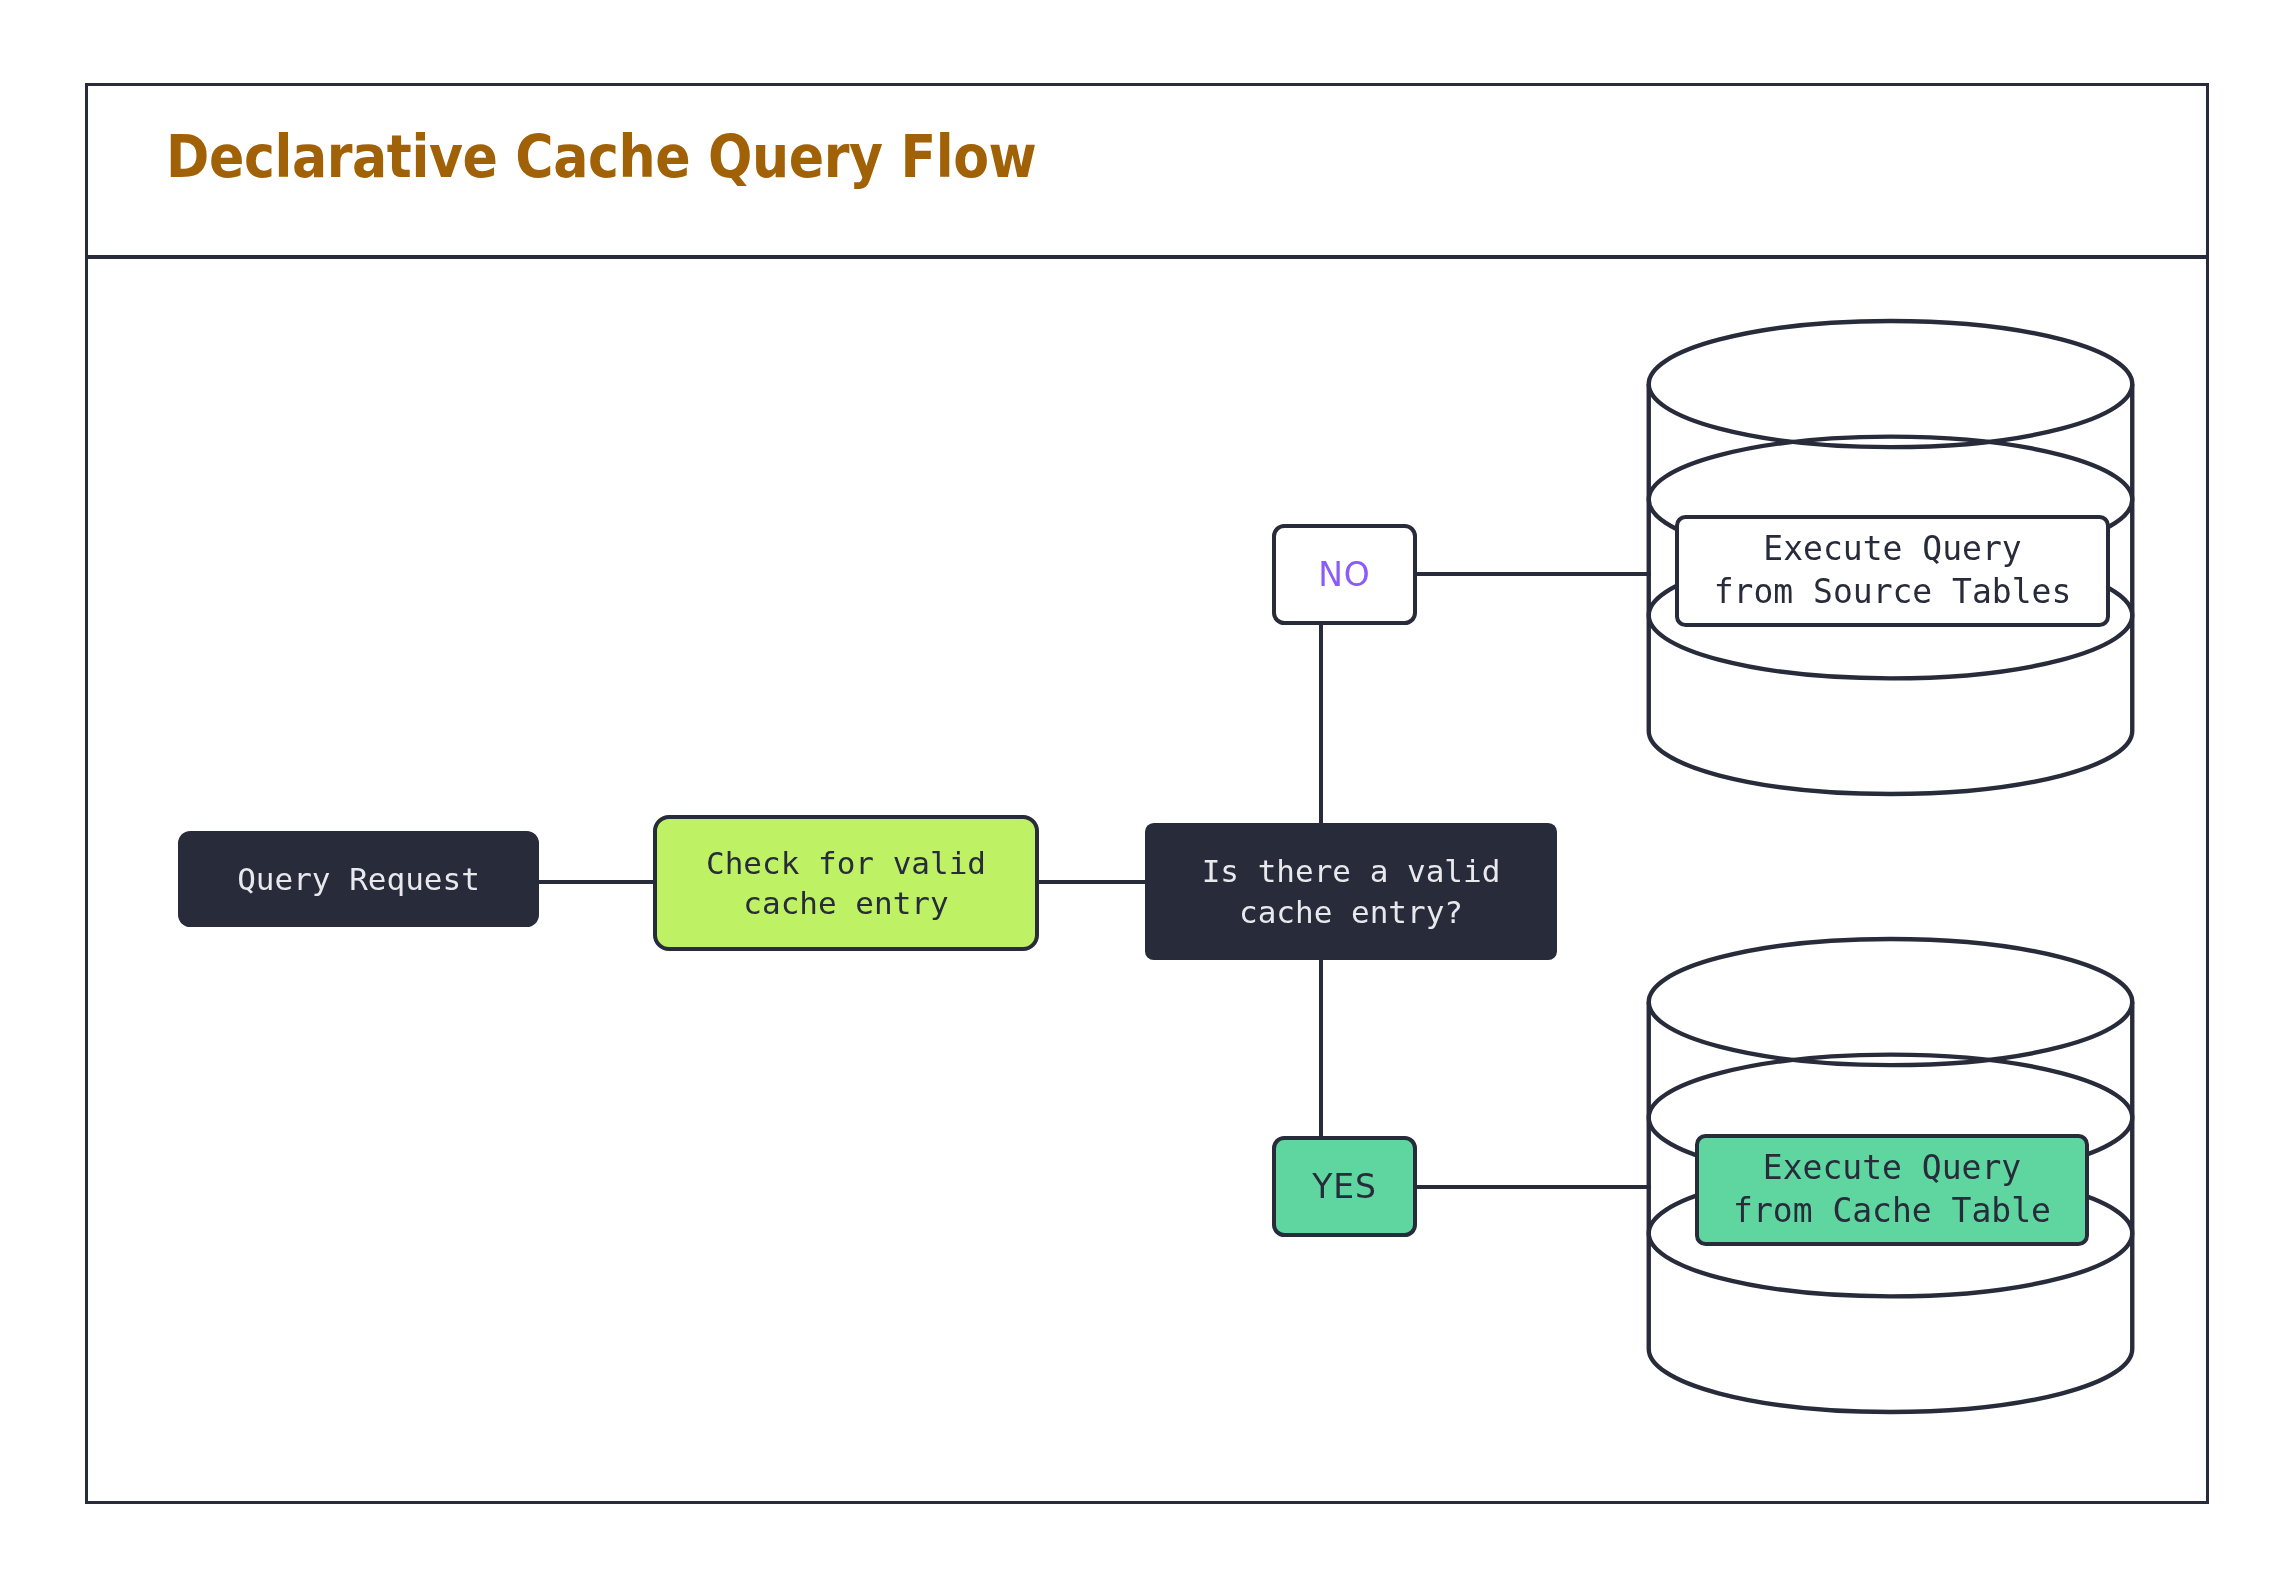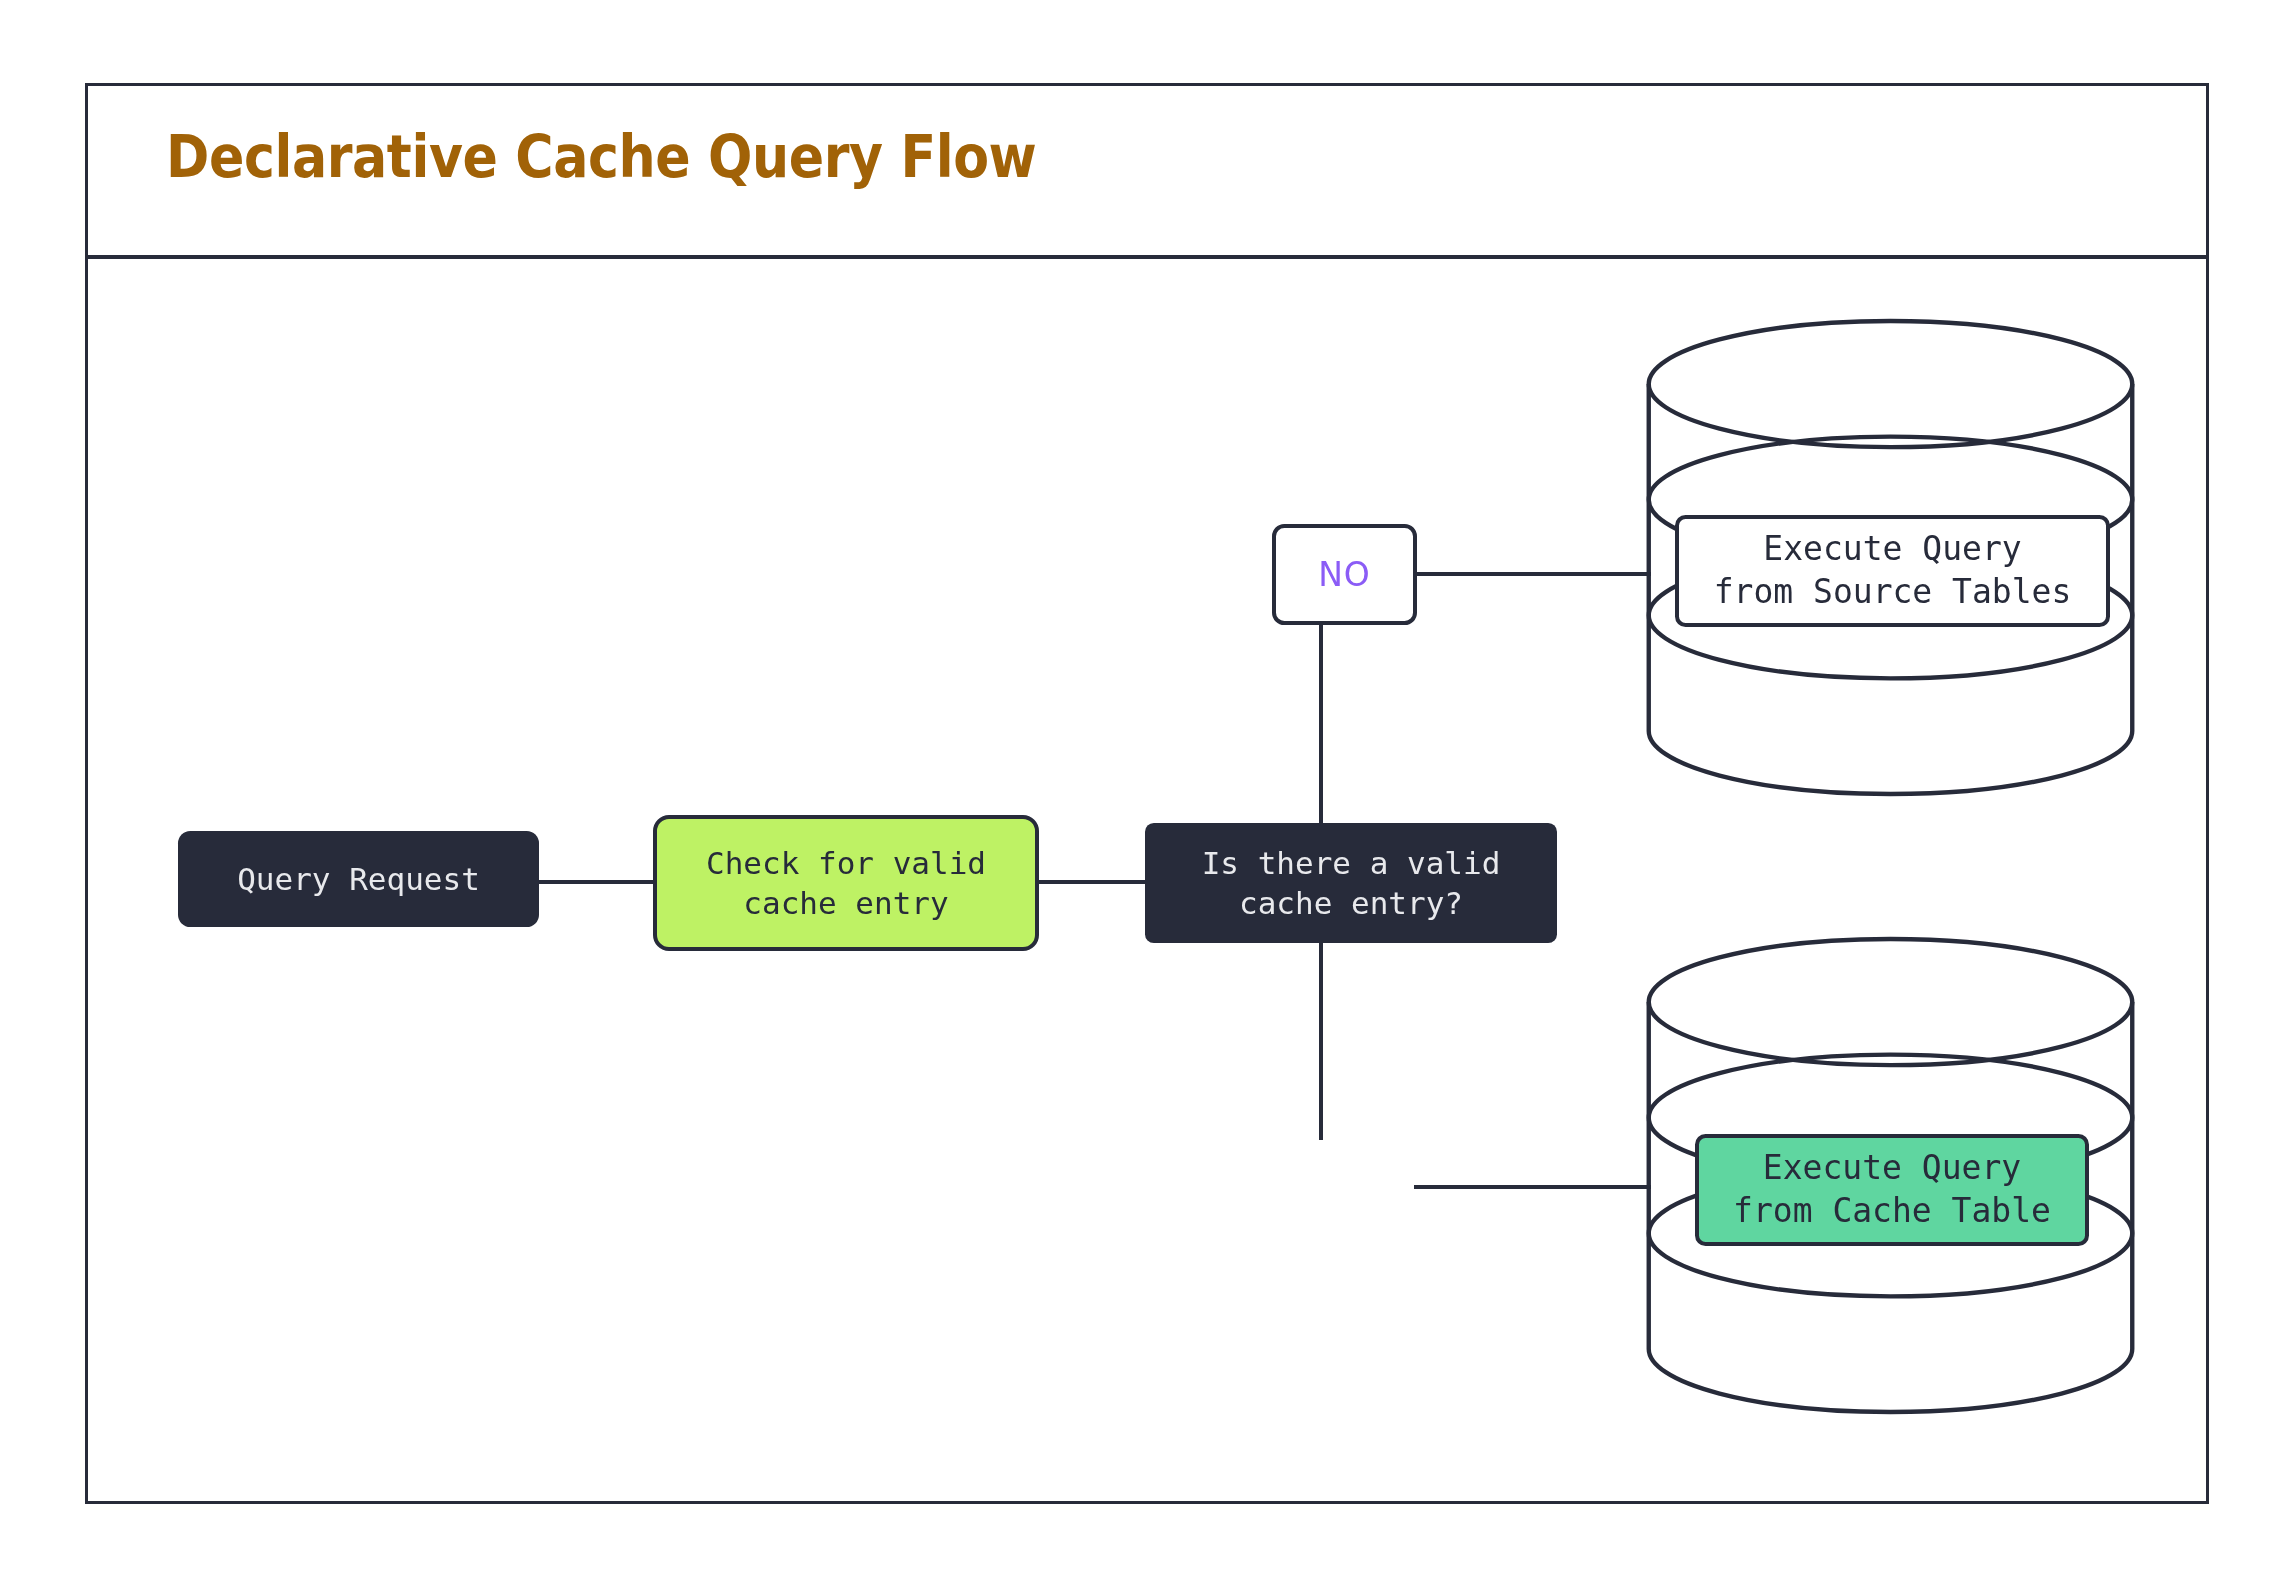--- a/index.html
+++ b/index.html
@@ -93,21 +93,21 @@
     left: 178px; top: 831px;
     width: 361px; height: 96px;
   }
   #node-check-cache {
     left: 653px; top: 815px;
     width: 386px; height: 136px;
     border-radius: 16px;
   }
   #node-decision {
     left: 1145px; top: 823px;
-    width: 412px; height: 120px;
+    width: 412px; height: 137px;
     border-radius: 8.8px;
   }
 
   
   .chip {
     position: absolute;
     box-sizing: border-box;
     display: flex;
     align-items: center;
     justify-content: center;
@@ -220,20 +220,21 @@
   <div class="node dark" id="node-query-request">Query Request</div>
 
   <div class="node green" id="node-check-cache">Check for valid
 cache entry</div>
 
   <div class="node dark" id="node-decision">Is there a valid
 cache entry?</div>
 
   <div class="chip" id="chip-no">NO</div>
 
+  <div class="chip" id="chip-yes">YES</div>
 
   <div class="db-label" id="db-label-source">Execute Query
 from Source Tables</div>
 
   <div class="db-label" id="db-label-cache">Execute Query
 from Cache Table</div>
 
 </div>
 
 

